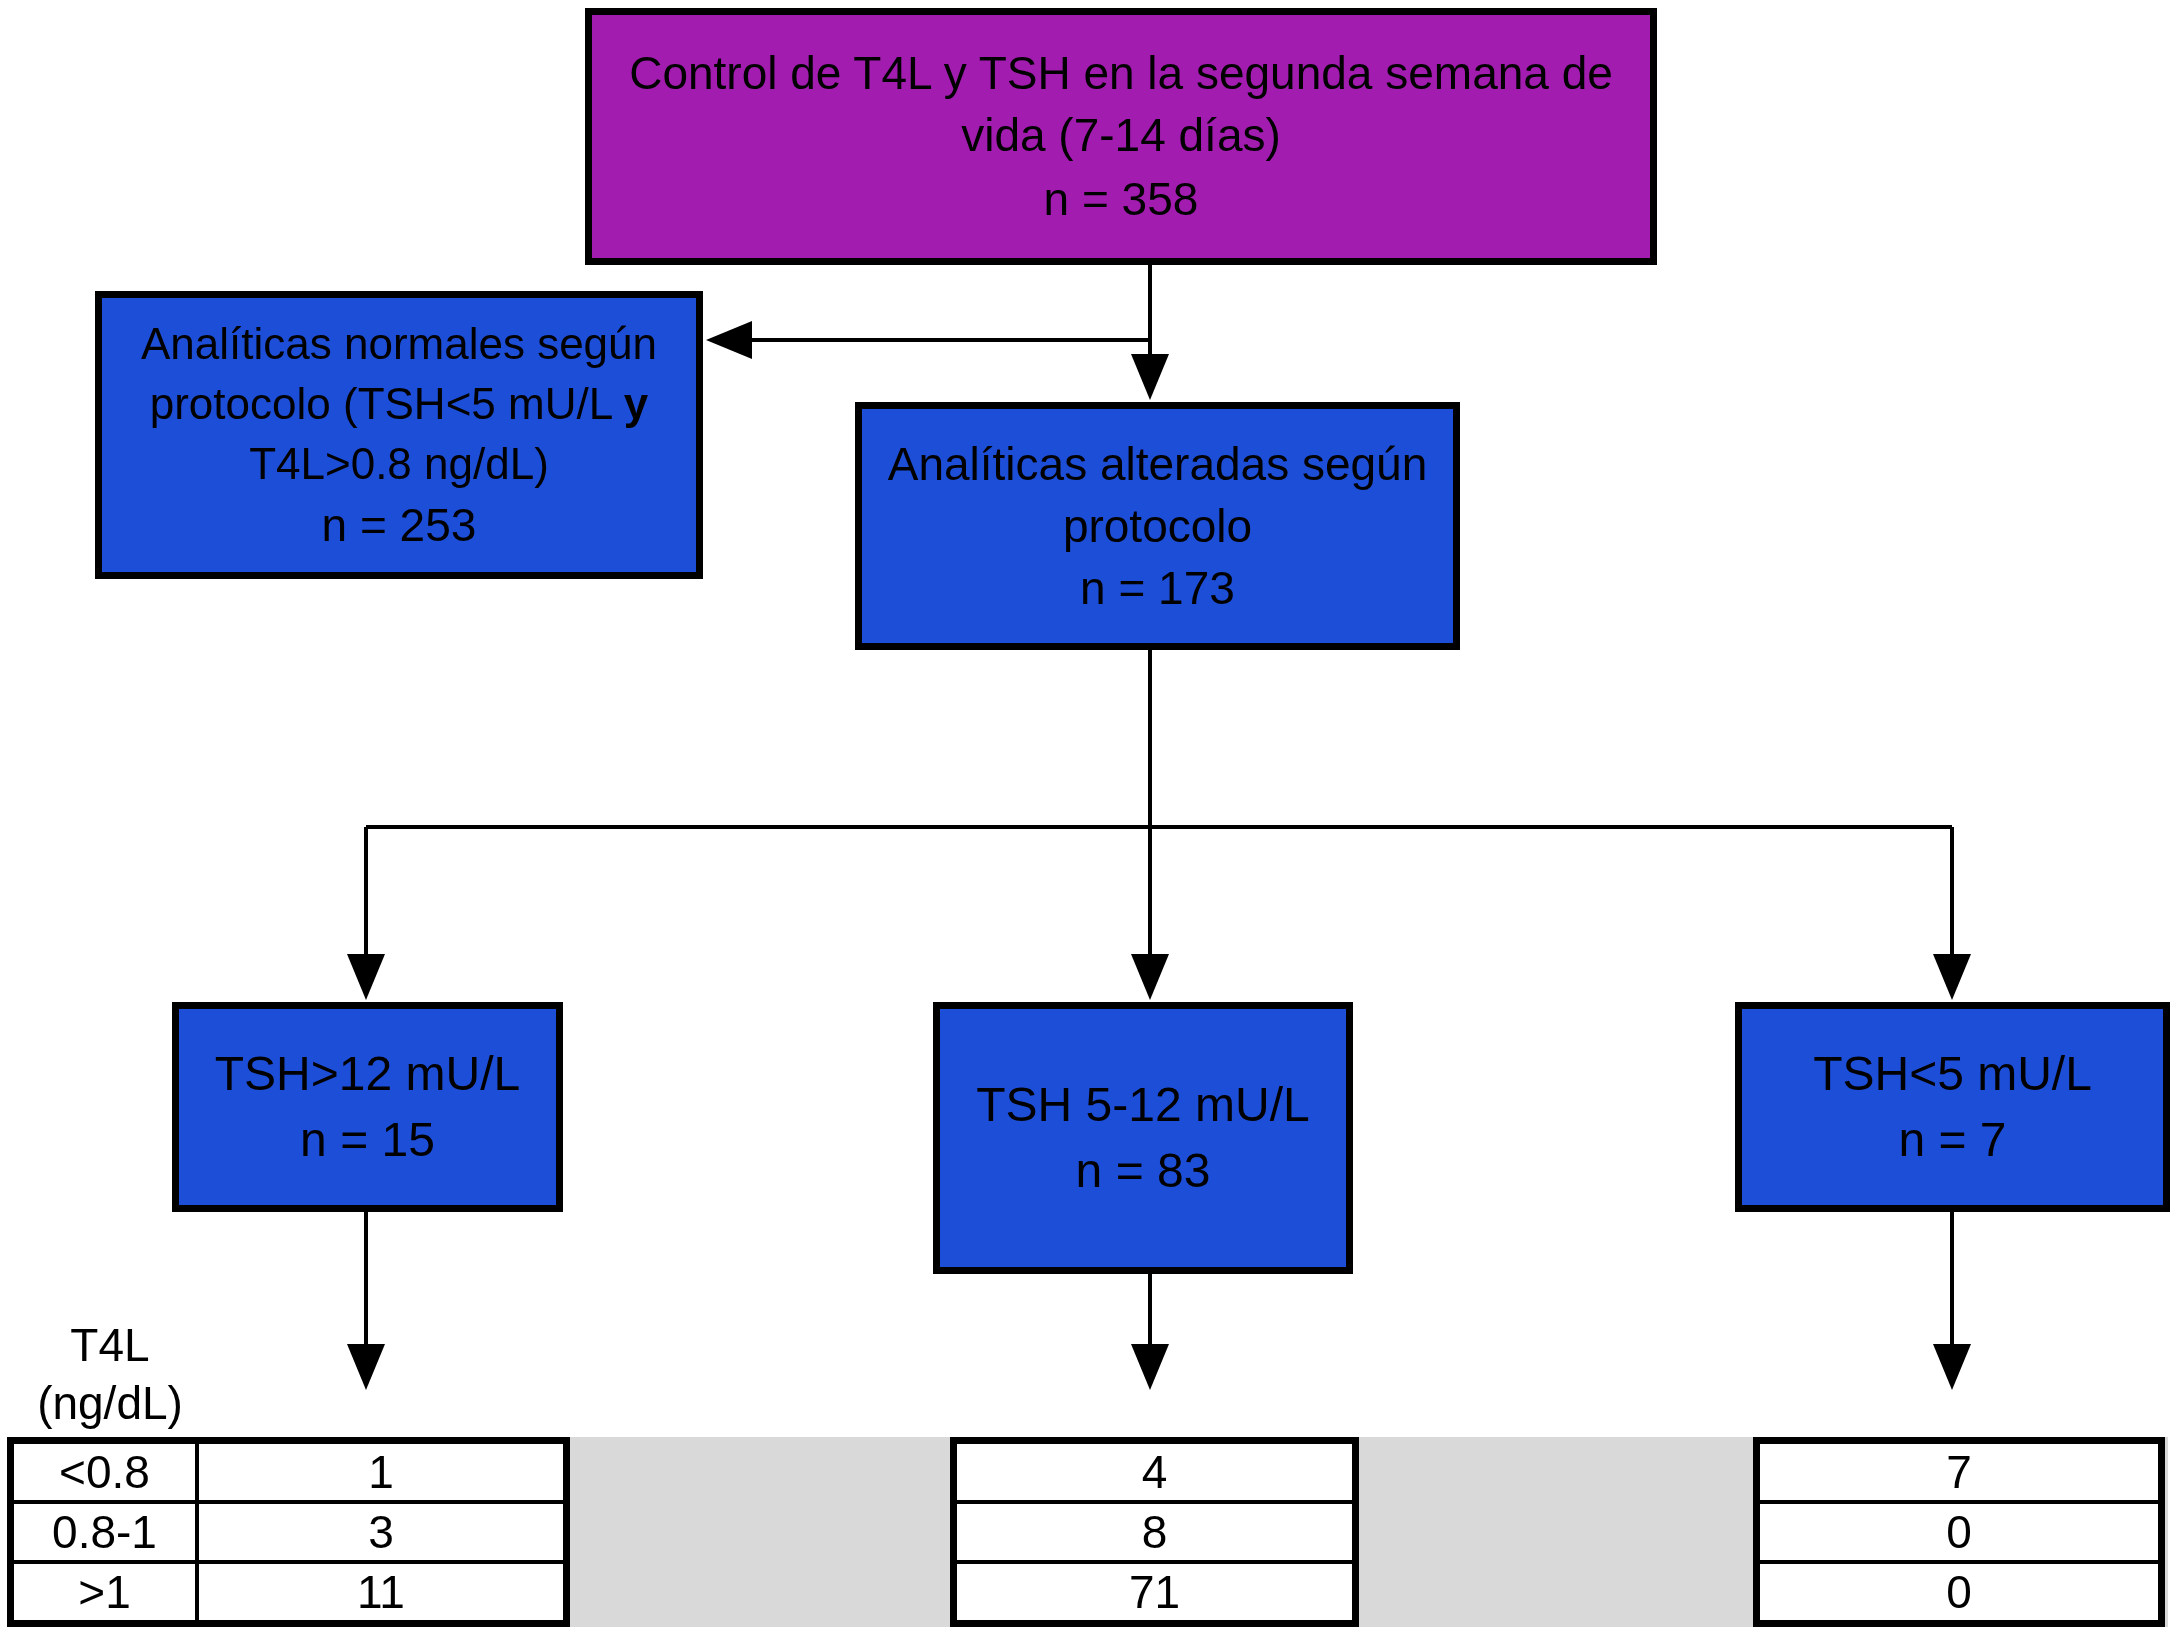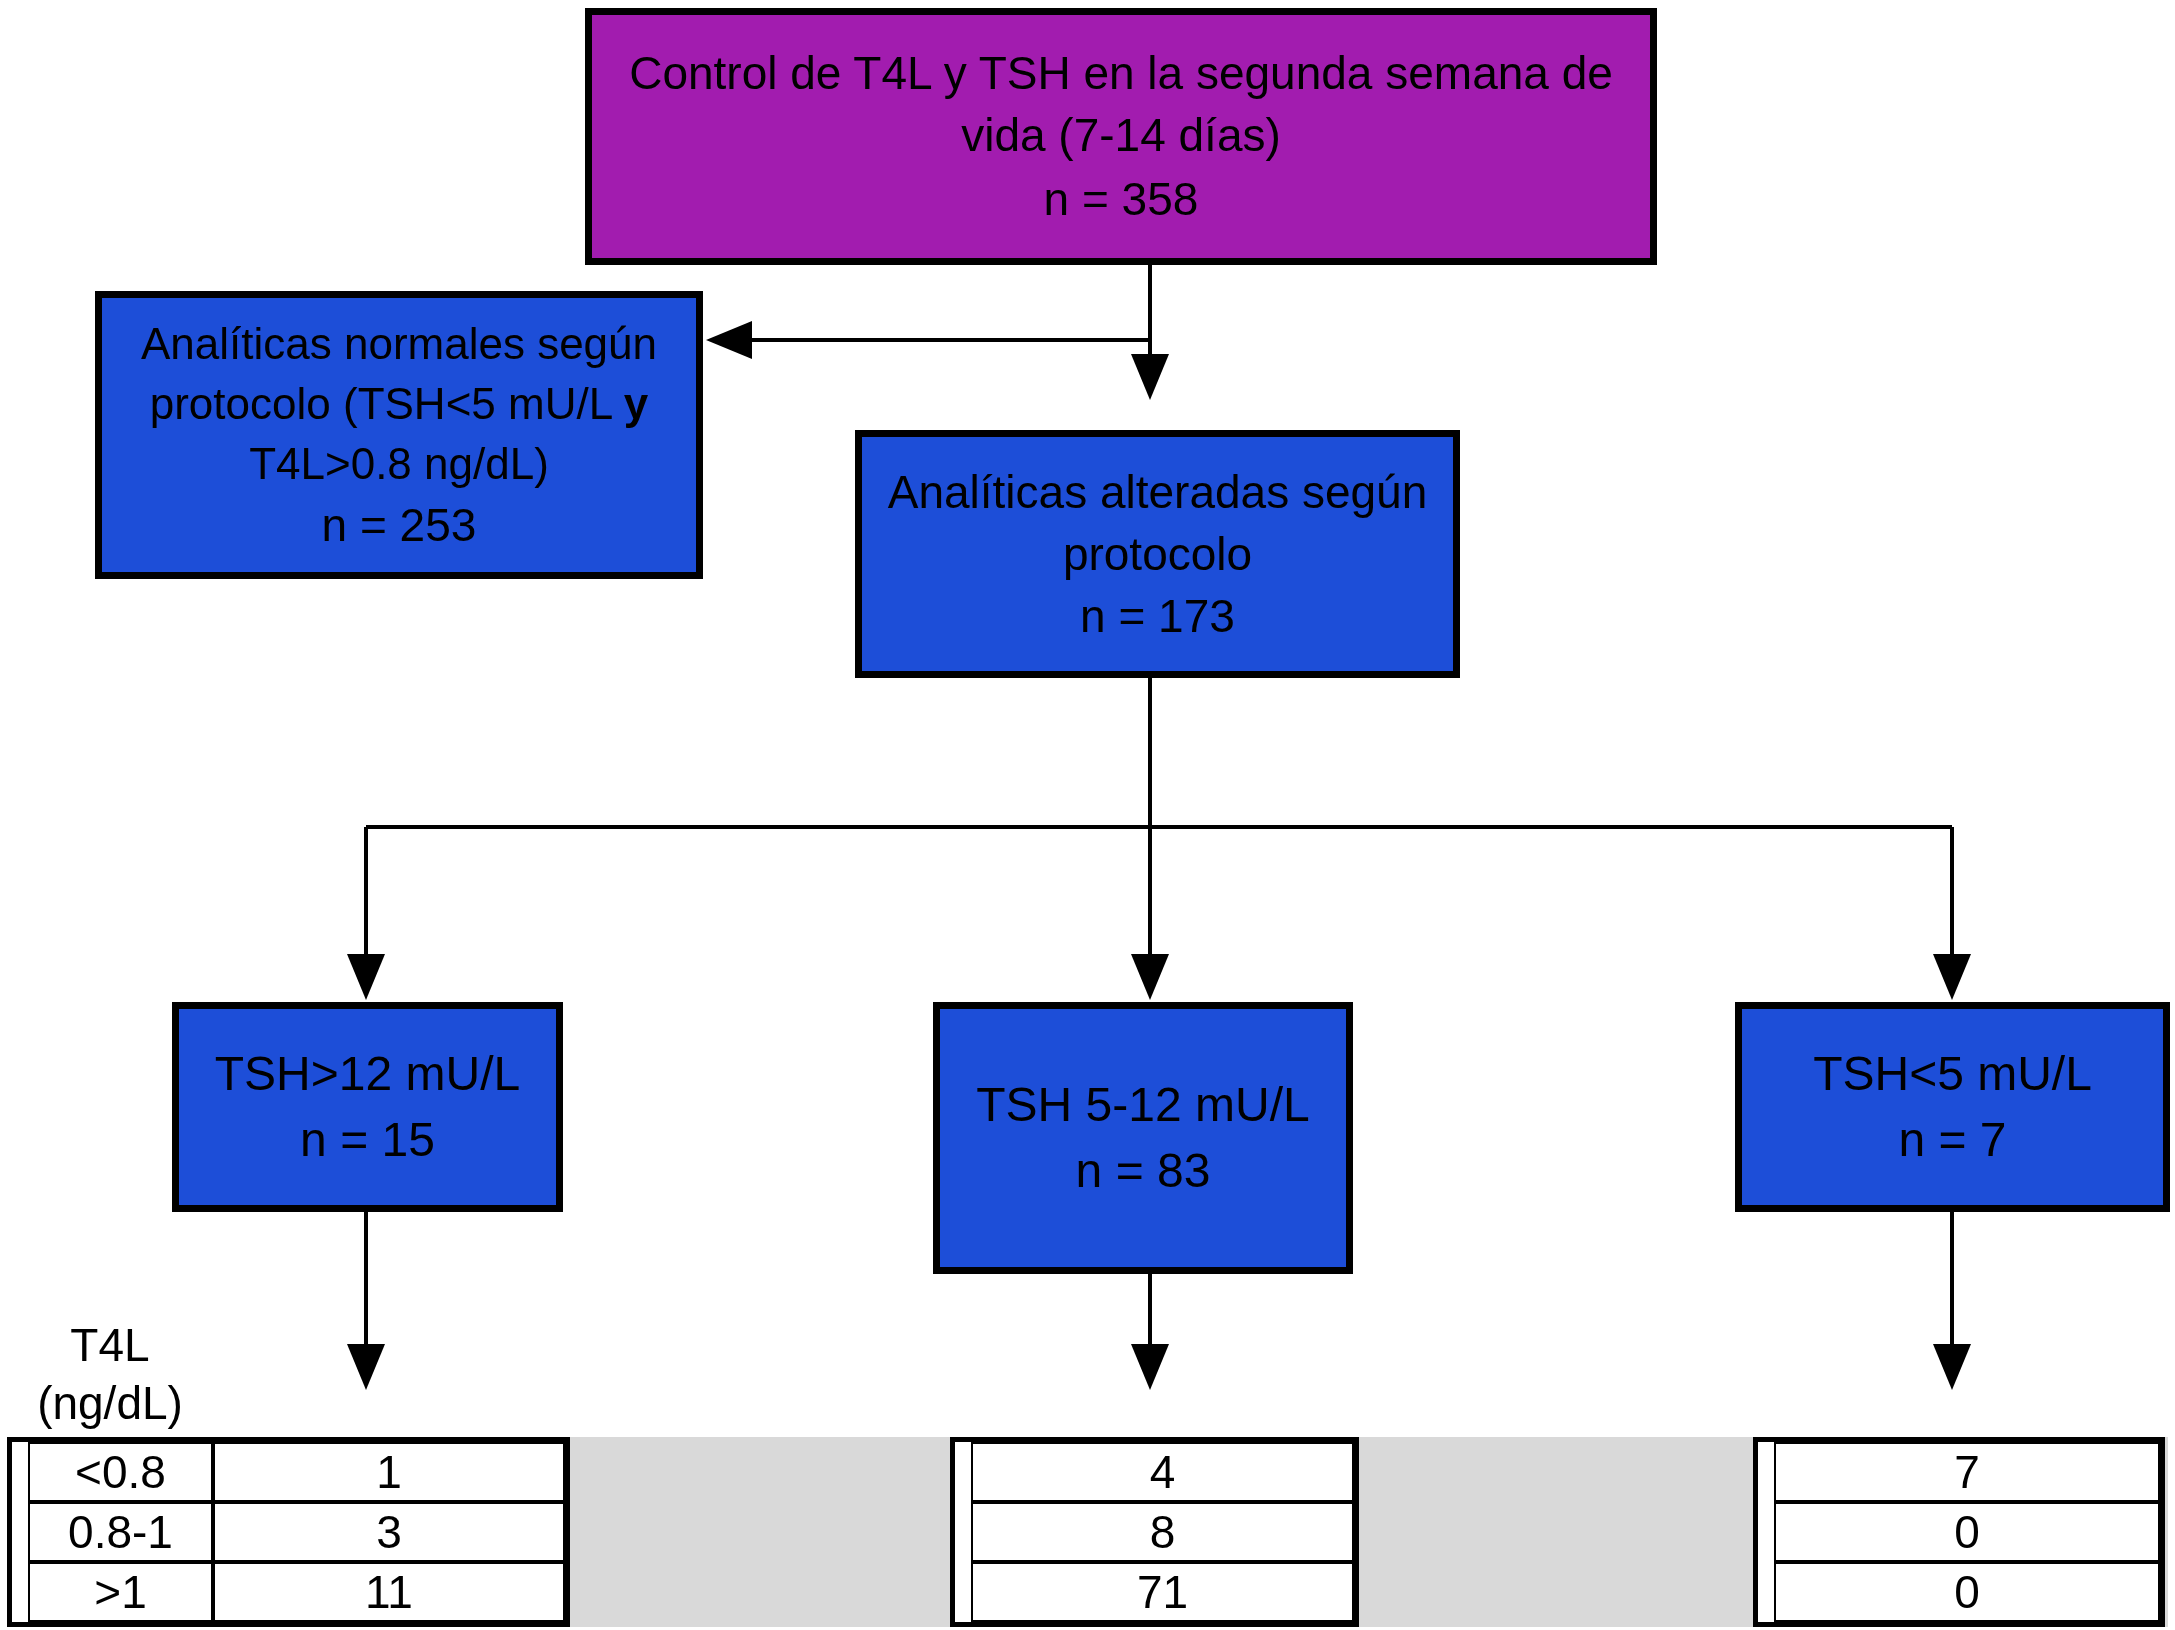--- a/index.html
+++ b/index.html
@@ -19,39 +19,39 @@
     align-items:center;justify-content:center;
     text-align:center;
     box-sizing:border-box;
   }
   .fbox .ln{font-size:46px;line-height:62px;white-space:nowrap;}
   .fbox .nln{font-size:46px;line-height:66px;font-weight:normal;white-space:nowrap;}
   .fbox .nreg{font-size:46px;line-height:62px;white-space:nowrap;}
   #top-box{left:585px;top:8px;width:1072px;height:257px;background:#a21caf;}
   #normal-box{left:95px;top:291px;width:608px;height:288px;}
   #normal-box .ln{font-size:44px;line-height:60px;}
-  #altered-box{left:855px;top:402px;width:605px;height:248px;margin-top:28px;}
+  #altered-box{left:855px;top:402px;width:605px;height:248px;}
   #tsh-high-box{left:172px;top:1002px;width:391px;height:210px;}
   #tsh-mid-box{left:933px;top:1002px;width:420px;height:272px;}
   #tsh-low-box{left:1735px;top:1002px;width:435px;height:210px;}
   .tsh .ln{font-size:48px;line-height:66px;}
   .tsh .nln{font-size:48px;line-height:66px;}
   #t4l-label{
     position:absolute;left:10px;top:1316px;width:200px;
     text-align:center;font-size:46px;line-height:58px;
   }
   #gray-strip{
     position:absolute;left:7px;top:1437px;width:2161px;height:190px;
     background:#d9d9d9;
   }
   .btable{
     position:absolute;top:1437px;height:190px;
     background:#ffffff;border:5px solid #000;
     box-sizing:border-box;
-    display:grid;grid-template-rows:1fr 1fr 1fr;padding-left:16px;
+    display:grid;grid-template-rows:1fr 1fr 1fr;
   }
   #left-table{left:7px;width:563px;grid-template-columns:185px 1fr;}
   #mid-table{left:950px;width:409px;grid-template-columns:1fr;}
   #right-table{left:1753px;width:412px;grid-template-columns:1fr;}
   .cell{
     border:2px solid #000;
     display:flex;align-items:center;justify-content:center;
     font-size:46px;
     box-sizing:border-box;
   }

